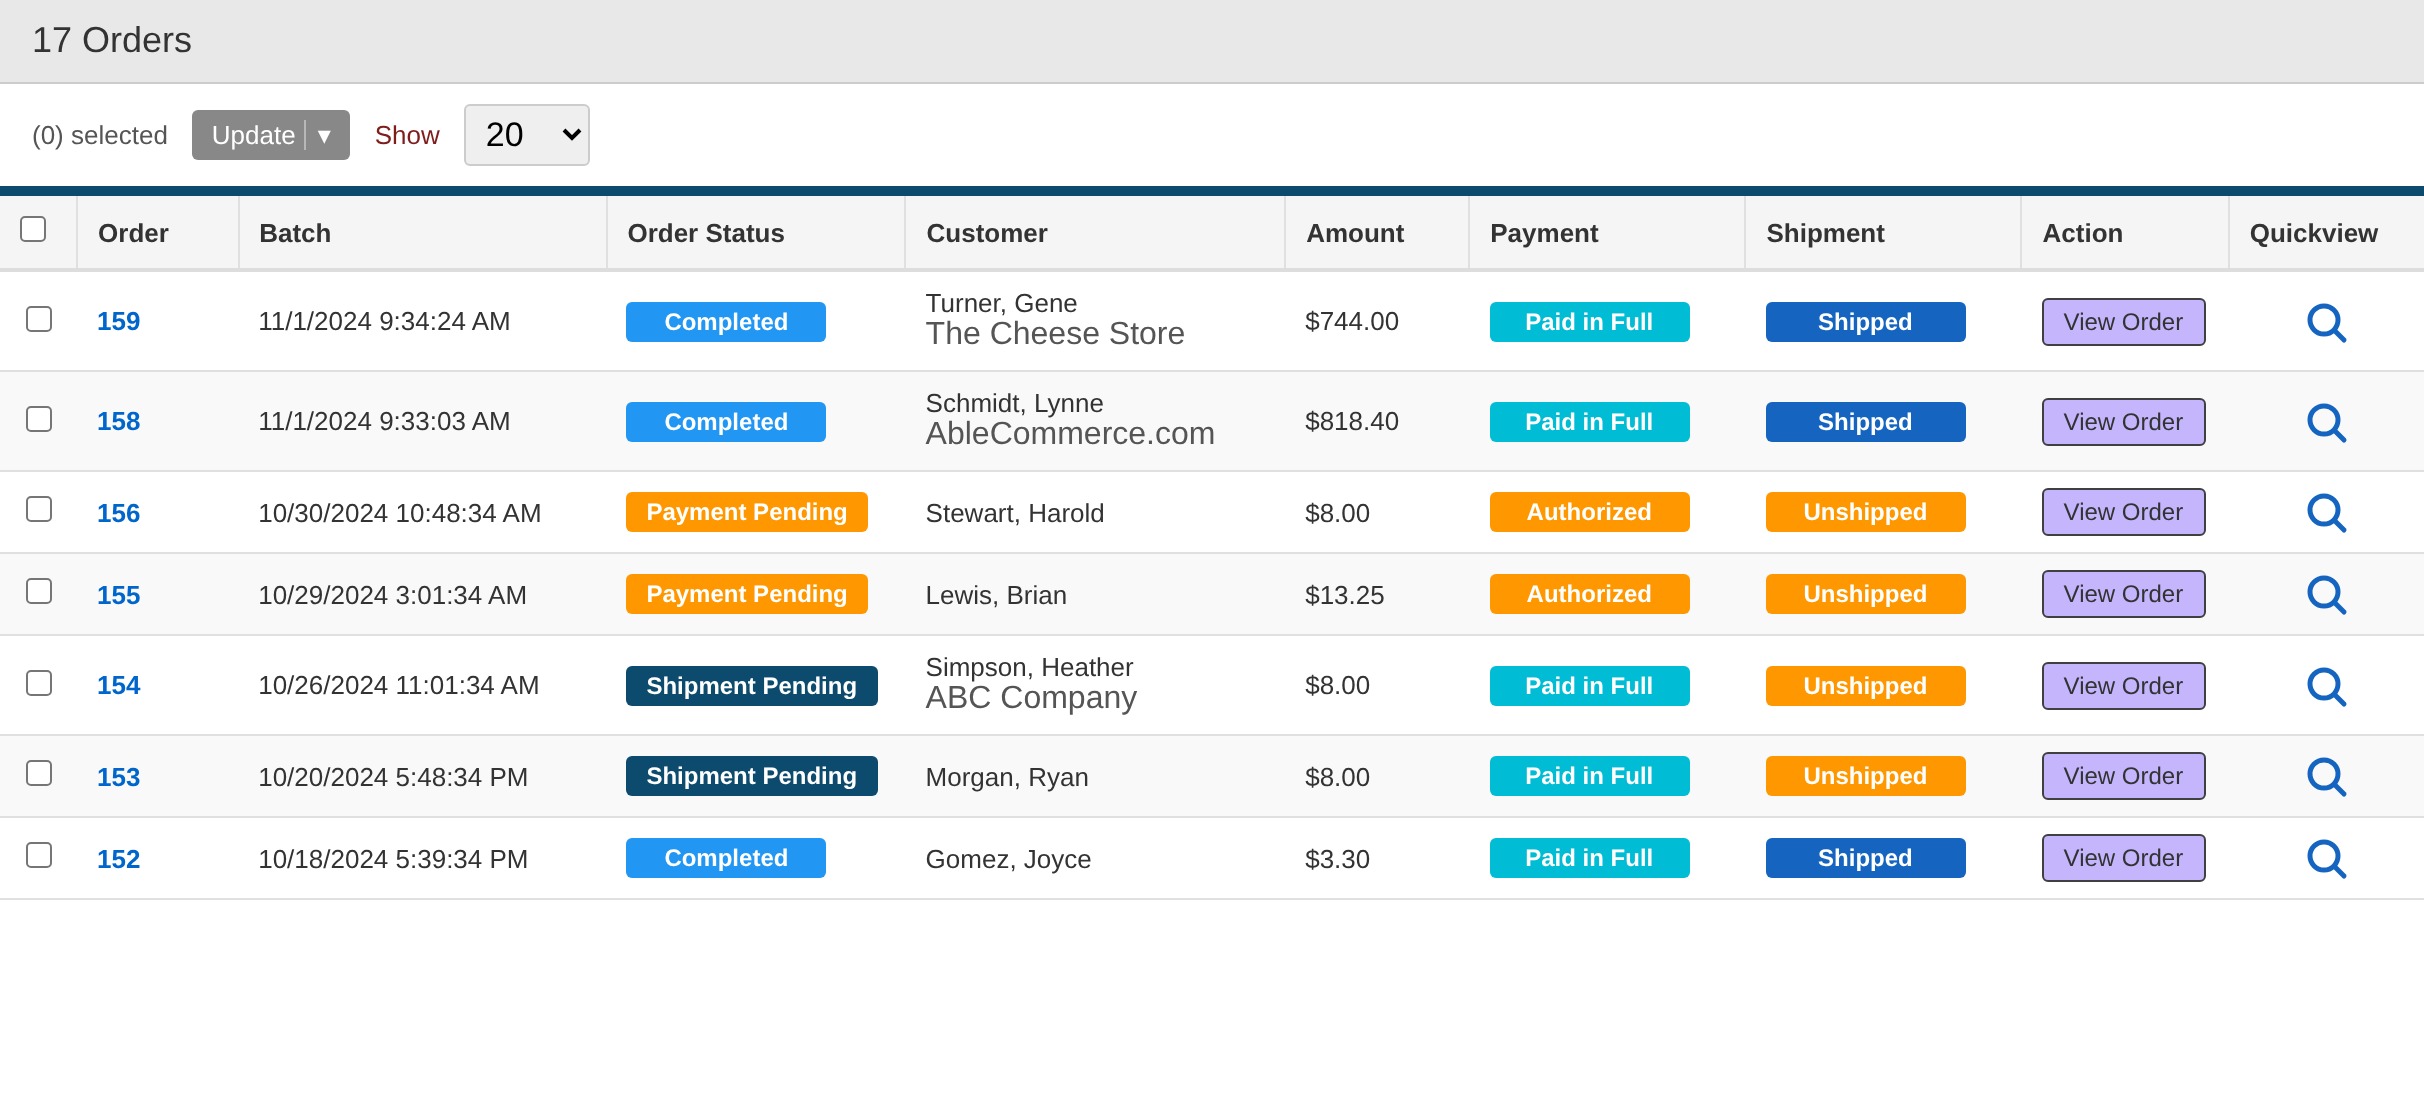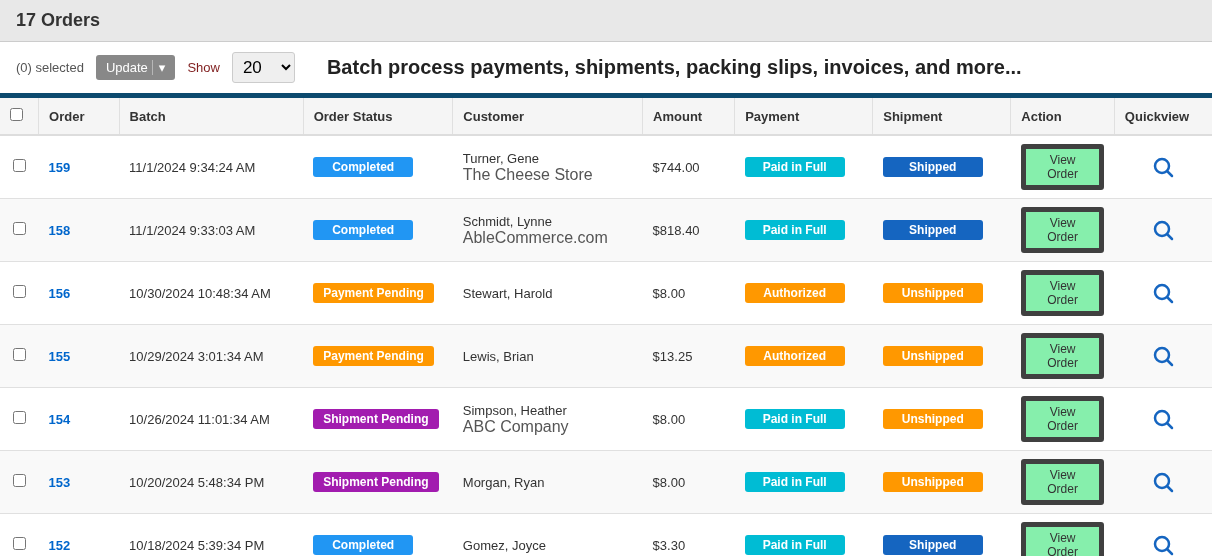--- a/index.html
+++ b/index.html
@@ -2,21 +2,21 @@
 <html><head>
   <meta charset="utf-8">
   <style>
     * { box-sizing: border-box; margin: 0; padding: 0; }
     body { font-family: Arial, sans-serif; font-size: 13px; background: #fff; color: #333; }
 
     .page-header {
       background: #e8e8e8;
       padding: 10px 16px;
       font-size: 18px;
-      font-weight: bold;
+      font-weight: normal;
       color: #333;
       border-bottom: 1px solid #ccc;
     }
 
     .toolbar {
       display: flex;
       align-items: center;
       padding: 10px 16px;
       gap: 12px;
       border-bottom: 5px solid #0c4a6e;
@@ -118,29 +118,29 @@
       border-radius: 3px;
       font-size: 12px;
       font-weight: bold;
       color: #fff;
       text-align: center;
       min-width: 100px;
     }
 
     .badge-completed { background: #2196F3; }
     .badge-payment-pending { background: #FF9800; }
-    .badge-shipment-pending { background: #a21caf; }
+    .badge-shipment-pending { background: #0c4a6e; }
     .badge-paid-in-full { background: #00BCD4; }
     .badge-authorized { background: #FF9800; }
     .badge-shipped { background: #1565C0; }
     .badge-unshipped { background: #FF9800; }
 
     .view-order-btn {
-      background: #86efac;
-      border: 5px solid #404040;
+      background: #c4b5fd;
+      border: 1px solid #404040;
       padding: 4px 10px;
       cursor: pointer;
       font-size: 12px;
       border-radius: 3px;
       color: #333;
     }
 
     .quickview-icon {
       color: #1565C0;
       font-size: 20px;
@@ -185,21 +185,20 @@
   <button class="update-btn">
     <span>Update</span>
     <span class="caret">▾</span>
   </button>
   <span class="show-label">Show</span>
   <select class="show-select">
     <option value="20" selected="">20</option>
     <option value="50">50</option>
     <option value="100">100</option>
   </select>
-  <span class="batch-text">Batch process payments, shipments, packing slips, invoices, and more...</span>
 </div>
 
 <table class="orders-table">
   <thead>
     <tr>
       <th class="col-checkbox">
         <input type="checkbox" style="">
       </th>
       <th class="col-order">Order</th>
       <th class="col-date">Batch</th>

